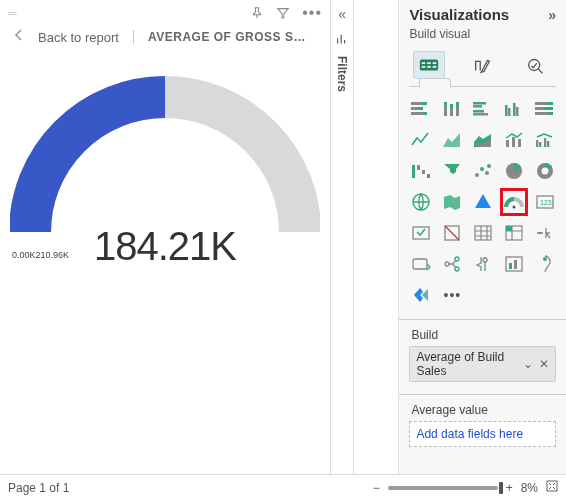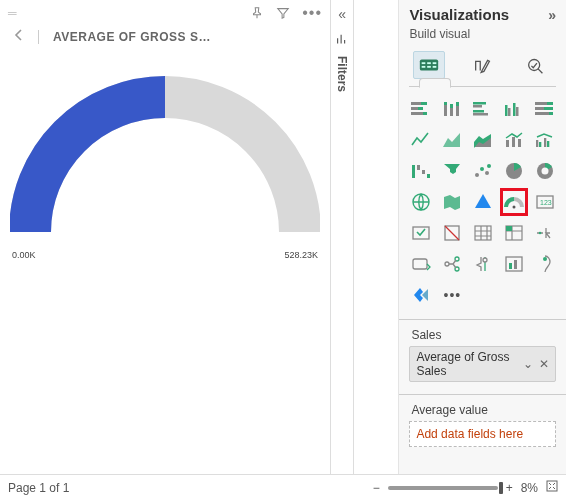--- a/index.html
+++ b/index.html
@@ -5,21 +5,21 @@
   * { box-sizing: border-box; margin: 0; padding: 0; font-family: "Segoe UI", Arial, sans-serif; }
   body { width: 566px; height: 500px; background: #fff; color: #333; display:flex; flex-direction:column; overflow:hidden;}
   .main { display:flex; flex:1; min-height:0;}
   .canvas { flex:1; border-right:1px solid #ddd; display:flex; flex-direction:column; position:relative; }
   .tile-header { display:flex; align-items:center; justify-content:flex-end; gap:12px; padding:4px 8px 0 8px; color:#888;}
   .tile-header svg { width:14px; height:14px; display:block;}
   .tile-sub { display:flex; align-items:center; padding:6px 8px 10px 14px; gap:14px; color:#555;}
   .tile-sub .chev { color:#888; }
   .tile-sub .title { font-size:12px; font-weight:600; letter-spacing:.5px; color:#666; border-left:1px solid #ccc; padding-left:14px; text-transform:uppercase; white-space:nowrap; overflow:hidden; text-overflow:ellipsis; max-width:180px;}
   .chart-wrap { width:330px; height:260px; padding:16px 10px 0 10px; position:relative; }
-  .gauge-labels { display:flex; justify-content:space-between; padding:0 2px; font-size:9px; color:#444; margin-top:-6px;}
+  .gauge-labels { display:flex; padding:0 2px; font-size:9px; color:#444; margin-top:-6px;}
   .gauge-value { position:absolute; left:0; right:0; top:168px; text-align:center; font-size:40px; font-weight:300; color:#333; letter-spacing:-1px;}
   
   .filters-strip { width:28px; border-right:1px solid #ddd; display:flex; flex-direction:column; align-items:center; padding-top:6px; gap:10px; color:#555; background:#fff;}
   .filters-strip .vlabel { writing-mode:vertical-rl; font-size:12px; color:#555; font-weight:600; }
   
   .viz-panel { width:202px; background:#f7f7f7; border-left:1px solid #e4e4e4; display:flex; flex-direction:column; overflow:hidden;margin-left:44px;}
   .viz-head { display:flex; align-items:center; justify-content:space-between; padding:6px 10px 2px 10px; font-weight:700; font-size:15px;}
   .viz-sub { padding:2px 16px 6px 10px; font-size:12px; color:#555;}
   .tabrow { display:flex; gap:22px; padding:4px 14px 0 14px; align-items:center;}
   .tabrow .tab { width:34px; height:28px; display:flex; align-items:center; justify-content:center; color:#666;}
@@ -29,21 +29,21 @@
   .tab-connector::before { content:""; position:absolute; left:10px; top:-1px; width:30px; height:8px; border:1px solid #ccc; border-bottom:1px solid #f7f7f7; border-radius:4px 4px 0 0; background:#f7f7f7;}
   .viz-grid { padding:8px 8px 4px 8px; display:grid; grid-template-columns:repeat(6, 28px); grid-auto-rows:28px; gap:3px;}
   .viz-grid .v { width:28px; height:28px; display:flex; align-items:center; justify-content:center; color:#555; cursor:pointer; position:relative; font-size:10px;}
   .viz-grid .v svg { width:22px; height:20px;}
   .viz-grid .v.hl { border:3px solid #e81123; }
   .viz-grid .dots { font-size:14px; color:#555; letter-spacing:1px;}
   .section-divider { height:1px; background:#ccc; margin:6px 0 0 0;}
   .field-label { font-size:12px; color:#444; padding:8px 12px 4px 12px;}
   .pill { margin:0 10px 6px 10px; background:#e6e6e6; border:1px solid #ccc; border-radius:2px; padding:3px 6px; font-size:12px; display:flex; align-items:center; justify-content:space-between; color:#333;}
   .pill .actions { display:flex; gap:6px; color:#666;}
-  .placeholder { margin:0 10px; border:1px dashed #bbb; background:#fff; padding:5px 6px; font-size:12px; color:#c2410c;}
+  .placeholder { margin:0 10px; border:1px dashed #bbb; background:#fff; padding:5px 6px; font-size:12px; color:#1d4ed8;}
   
   .footer { height:26px; border-top:1px solid #ddd; display:flex; align-items:center; justify-content:space-between; padding:8px 8px; font-size:12px; color:#555; background:#fff;}
   .zoom { display:flex; align-items:center; gap:8px; color:#555;}
   .slider { width:110px; height:4px; background:#999; position:relative; border-radius:2px;}
   .slider .thumb { position:absolute; right:-5px; top:-4px; width:4px; height:12px; background:#555; border-radius:1px;}
   .chev2 { font-size:14px; color:#666;}
 </style>
 </head>
 <body>
 
@@ -60,31 +60,33 @@
           <svg viewBox="0 0 16 16" stroke="#888" stroke-width="1.2" fill="none">
             <path d="M2 3h12l-5 6v4l-2 1v-5L2 3z"></path>
           </svg>
         </span>
       <span style="letter-spacing:1px;">•••</span>
     </div>
     <div class="tile-sub">
       <span class="chev"><svg width="10" height="14" viewBox="0 0 10 14" stroke="#999" stroke-width="1.6" fill="none">
             <path d="M7 2 2 7l5 5"></path>
           </svg></span>
+      <span style="font-size:13px; color:#666;">Back to report</span>
       <span class="title">AVERAGE OF GROSS SAL…</span>
     </div>
 
     <div class="chart-wrap">
       <svg viewBox="0 0 310 180" width="310" height="180">
         <path d="M 20 160 A 135 135 0 0 1 290 160" stroke="#d9d9d9" stroke-width="42" fill="none"></path>
         <path d="M 20 160 A 135 135 0 0 1 155 25" stroke="#3858c8" stroke-width="42" fill="none"></path>
       </svg>
+      <div class="gauge-value">184.21K</div>
       <div class="gauge-labels">
         <span>0.00K</span>
-        <span>528.23K</span>
+        <span>210.96K</span>
       </div>
     </div>
   </div>
 
   <div class="filters-strip">
     <span class="chev2">«</span>
     <svg width="14" height="14" viewBox="0 0 16 16" stroke="#555" stroke-width="1.3" fill="none">
         <path d="M3 13V7M7 13V3M11 13V9"></path>
       </svg>
     <span class="vlabel">Filters</span>
@@ -381,23 +383,23 @@
             <path d="M4 10l6-7 3 4-3 3 3 3-3 4-6-7z" fill="#28e"></path>
             <path d="M12 10l6-6v12l-6-6z" fill="#6ac"></path>
           </svg>
         </div>
       <div class="v">
           <span class="dots">•••</span>
         </div>
     </div>
 
     <div class="section-divider"></div>
-    <div class="field-label">Sales</div>
+    <div class="field-label">Build</div>
     <div class="pill">
-      <span>Average of Gross Sales</span>
+      <span>Average of Build Sales</span>
       <span class="actions">
         <span>⌄</span>
         <span>✕</span>
       </span>
     </div>
     <div class="section-divider"></div>
     <div class="field-label">Average value</div>
     <div class="placeholder">Add data fields here</div>
   </div>
 </div>

